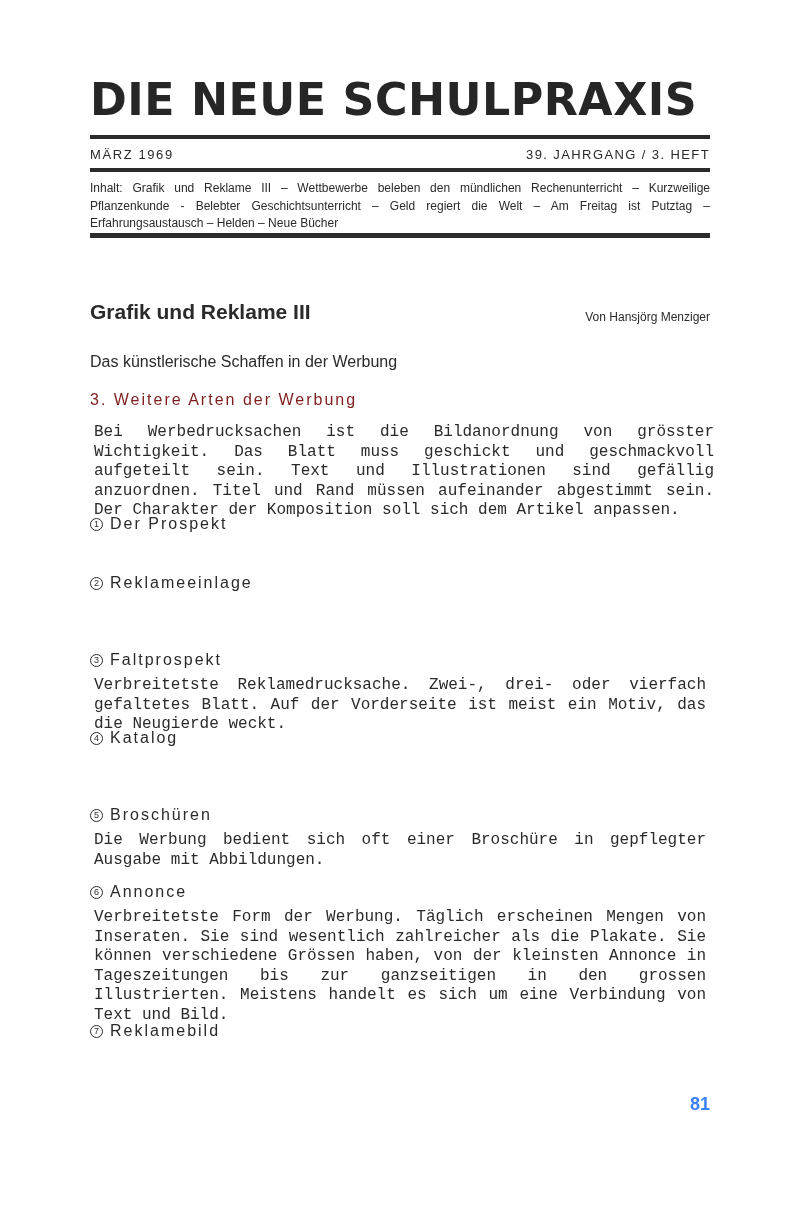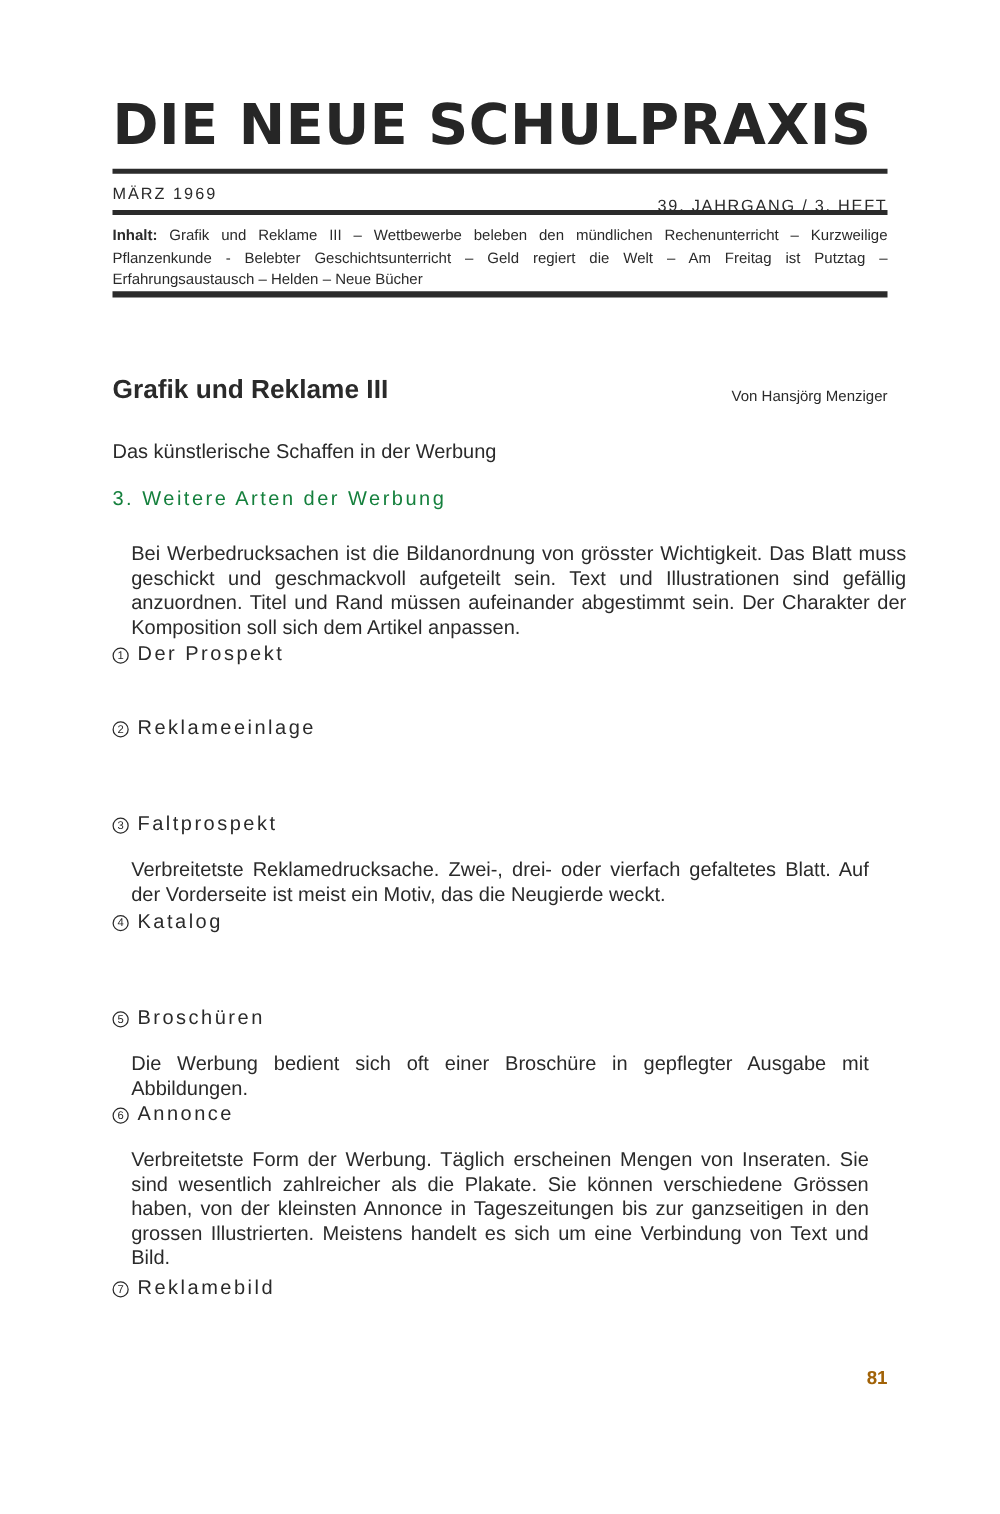--- a/index.html
+++ b/index.html
@@ -49,32 +49,32 @@
       position: absolute;
       left: 0;
       top: 147px;
       width: 620px;
       height: 18px;
       font-size: 13px;
       letter-spacing: 1.6px;
       color: #2a2a2a;
     }
     .issue-date { position: absolute; left: 0; top: 0; }
-    .issue-volume { position: absolute; right: 0; top: 10px; letter-spacing: 1.4px; text-align: center; }
+    .issue-volume { position: absolute; right: 0; top: 0; letter-spacing: 1.4px; text-align: center; }
     .toc {
       position: absolute;
       left: 0;
       top: 180px;
       width: 620px;
       font-size: 12px;
       line-height: 17.5px;
       color: #2a2a2a;
       text-align: justify;
     }
-    .toc-label { font-weight: bold; }
+    .toc-label { font-weight: normal; }
     .article-title {
       position: absolute;
       left: 0;
       top: 300px;
       font-size: 21px;
       font-weight: bold;
       color: #2a2a2a;
       white-space: nowrap;
     }
     .article-author {
@@ -92,29 +92,30 @@
       font-size: 16px;
       color: #2a2a2a;
       white-space: nowrap;
     }
     .section-heading {
       position: absolute;
       left: 0;
       top: 391px;
       font-size: 16px;
       letter-spacing: 2px;
-      color: #15803d;
+      color: #7f1d1d;
       white-space: nowrap;
     }
     .body-text {
       font-size: 16px;
       line-height: 19.5px;
       text-align: justify;
       color: #2a2a2a;
-      margin: 15px;
+      margin: 4px;
+      font-family: Liberation Mono, monospace;
     }
     .intro {
       position: absolute;
       left: 0;
       top: 419px;
       width: 620px;
     }
     .item {
       position: absolute;
       left: 0;
@@ -142,23 +143,23 @@
       letter-spacing: 0;
       line-height: 1;
       margin-right: 7px;
       box-sizing: border-box;
       font-weight: normal;
     }
     .page-number {
       position: absolute;
       right: 0;
       top: 1094px;
-      font-size: 15px;
+      font-size: 18px;
       font-weight: bold;
-      color: #a16207;
+      color: #3b82f6;
     }
   </style>
 </head>
 <body>
 
 <div class="page">
 
   <div class="masthead">DIE NEUE SCHULPRAXIS</div>
 
   <div class="rule rule-1"></div>

